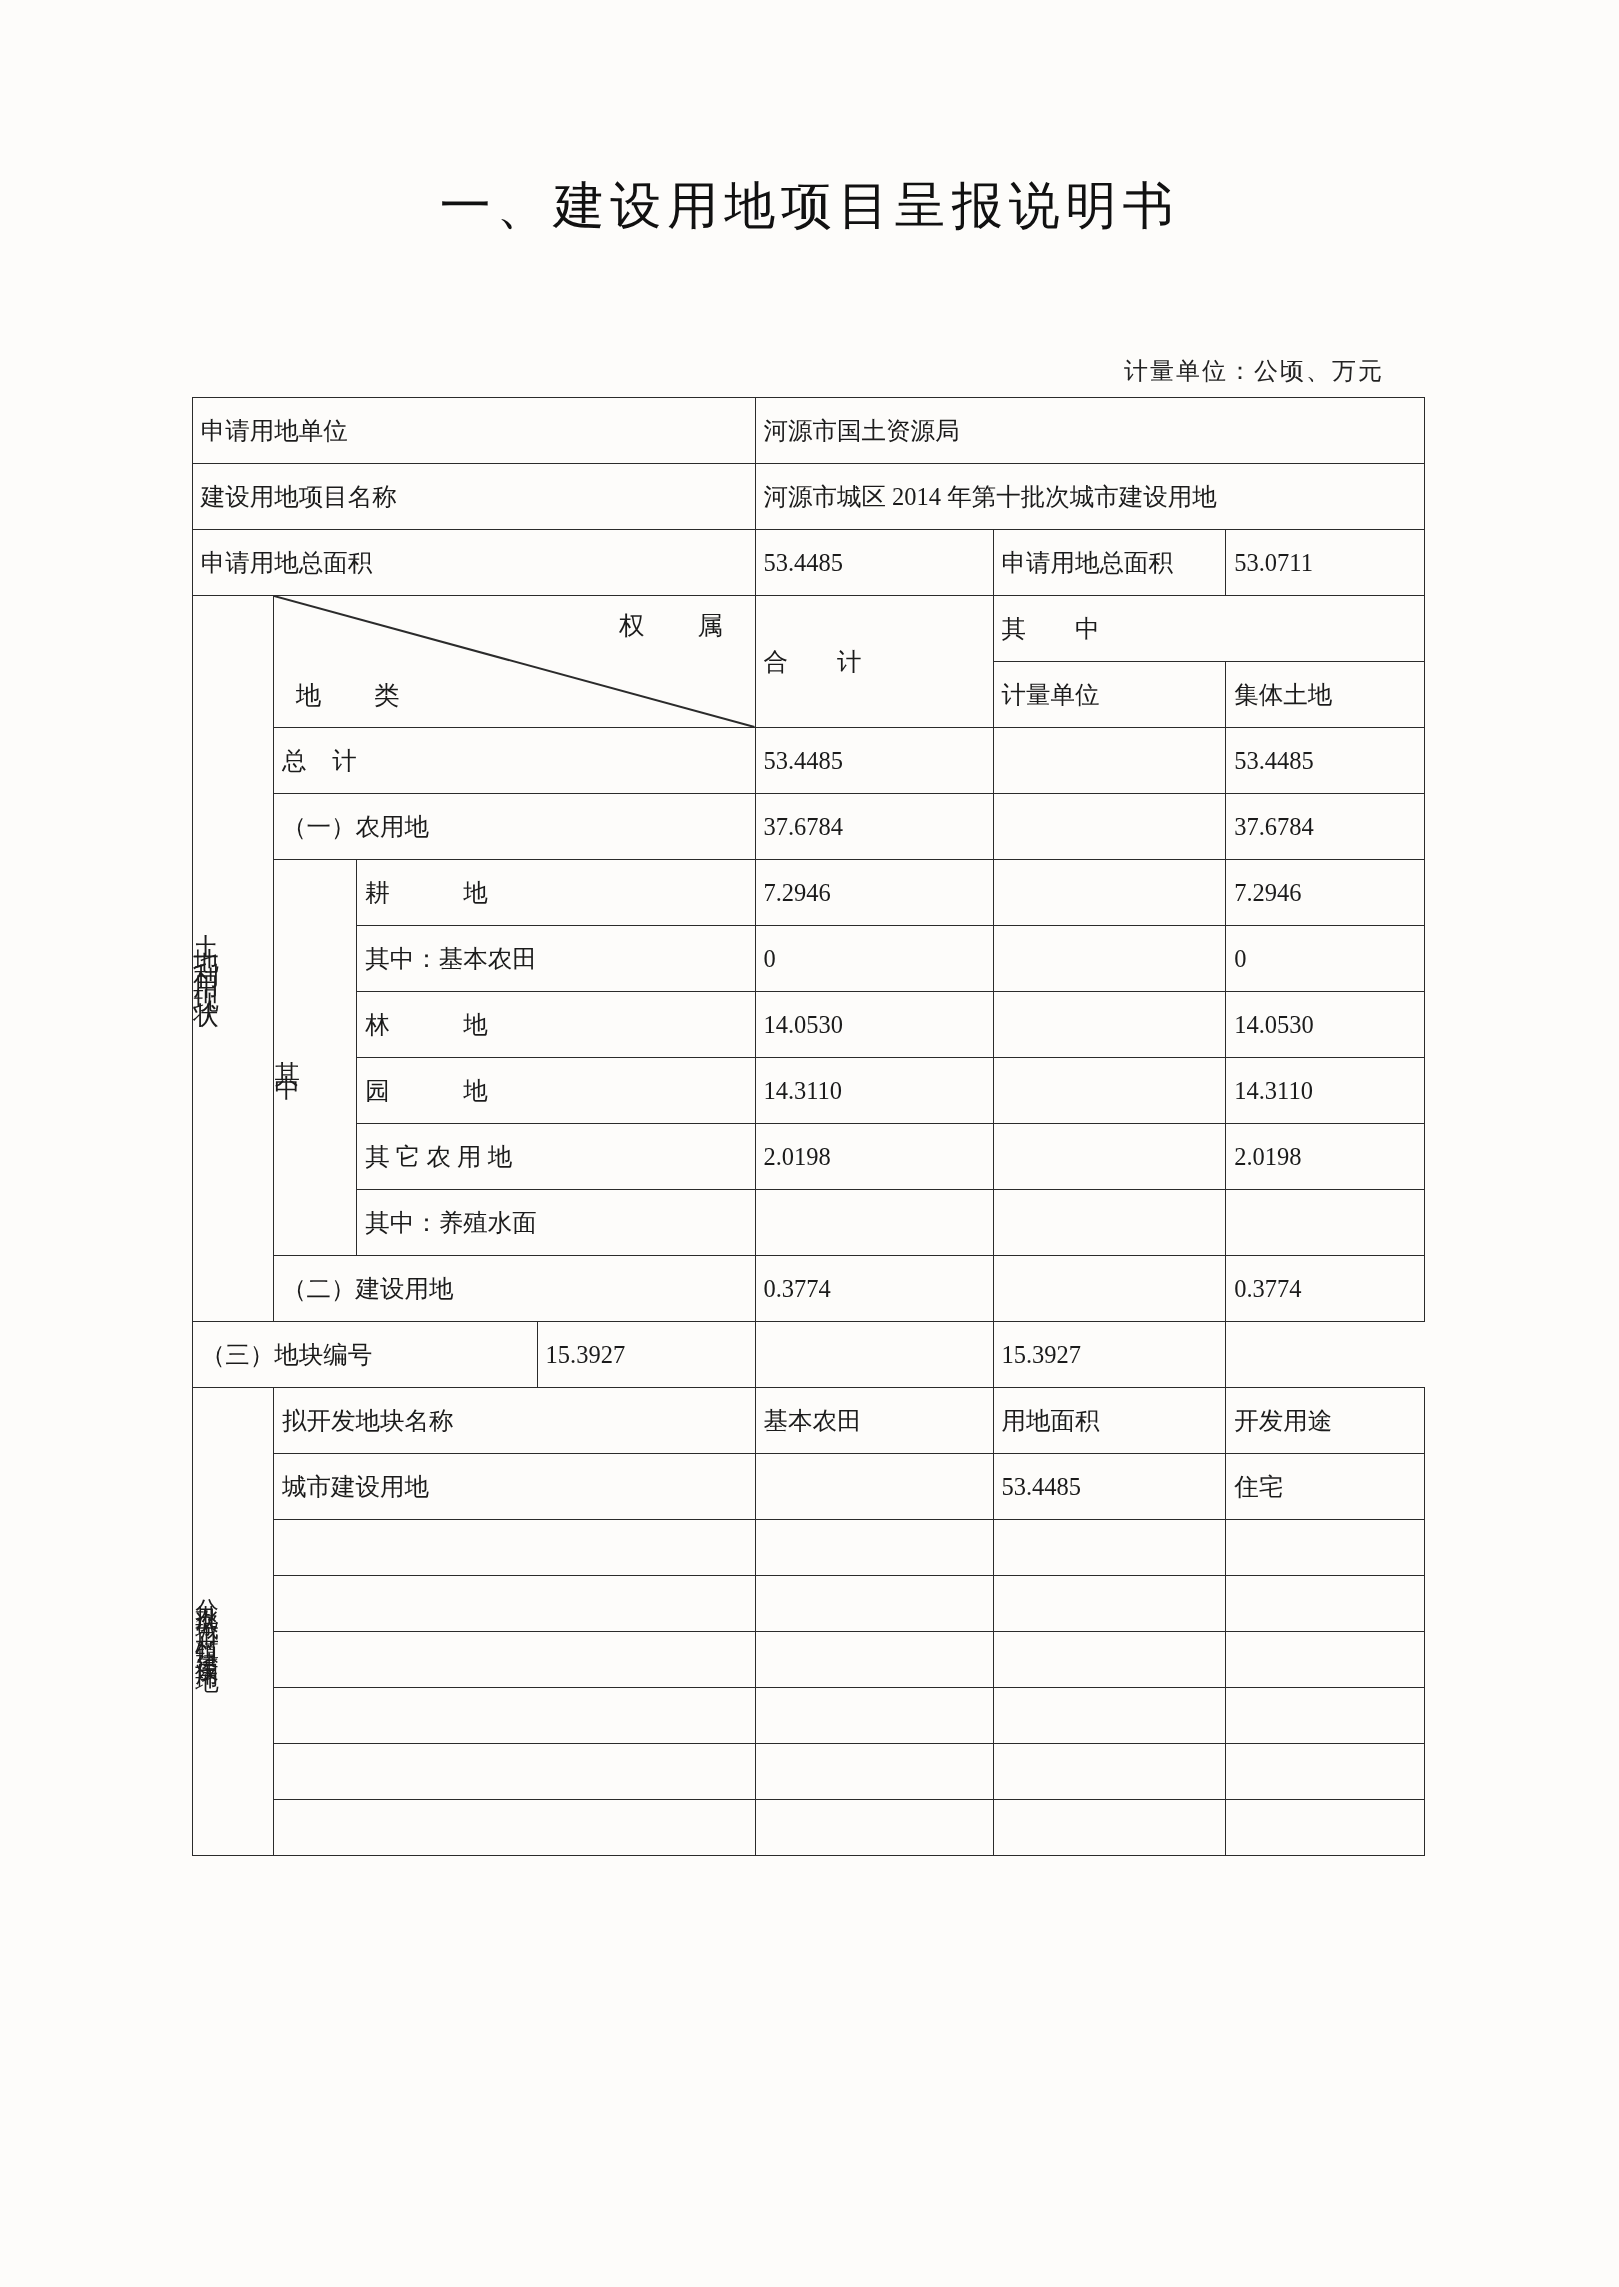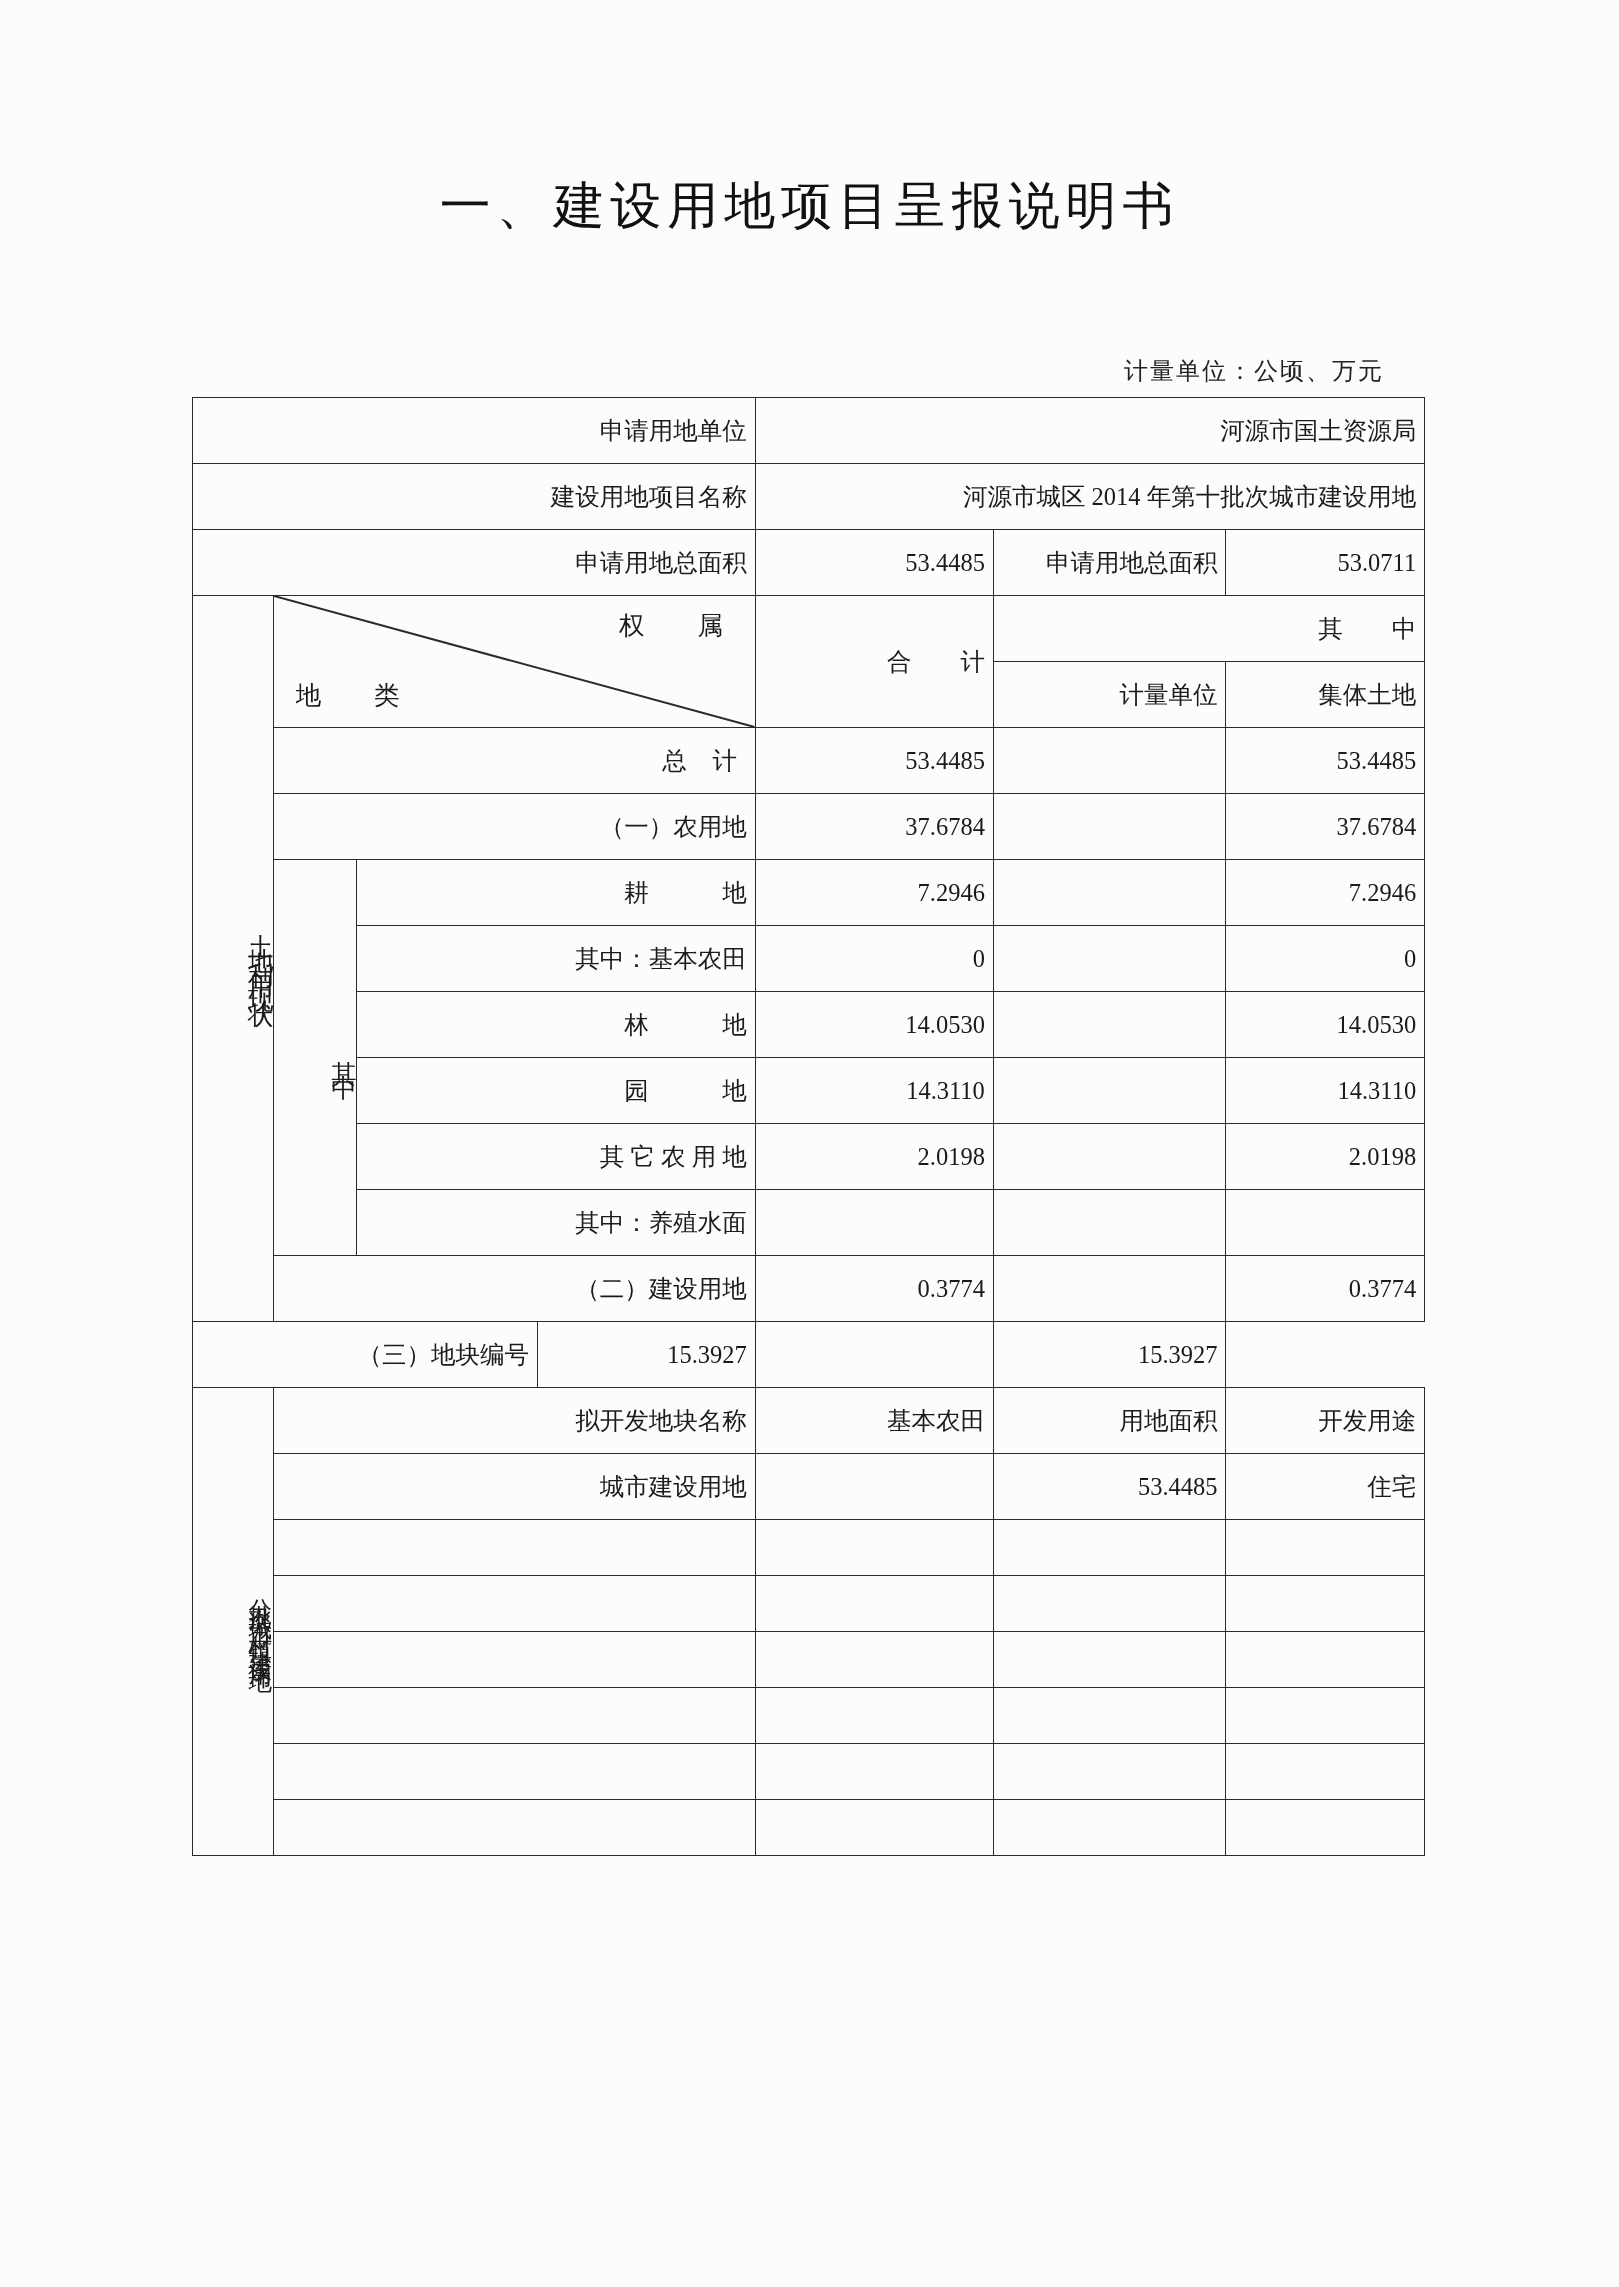--- a/index.html
+++ b/index.html
@@ -47,22 +47,22 @@
     border-collapse: collapse;
     table-layout: fixed;
   }
   table.main td {
     border: 1.6px solid #2b2b2b;
     font-size: 24.5px;
     color: #1b1b1b;
     padding: 0 7.8px;
     vertical-align: middle;
   }
-  .c { text-align: right; }
-  .l { text-align: right; padding-left: 13.7px; }
+  .c { text-align: left; }
+  .l { text-align: left; padding-left: 13.7px; }
   .sp2 { letter-spacing: 9.8px; }
   .small { font-size: 21.6px; }
   .vtext {
     writing-mode: vertical-rl;
     text-orientation: upright;
     letter-spacing: 13.7px;
     display: inline-block;
     line-height: 1;
     font-size: 25.5px;
   }

